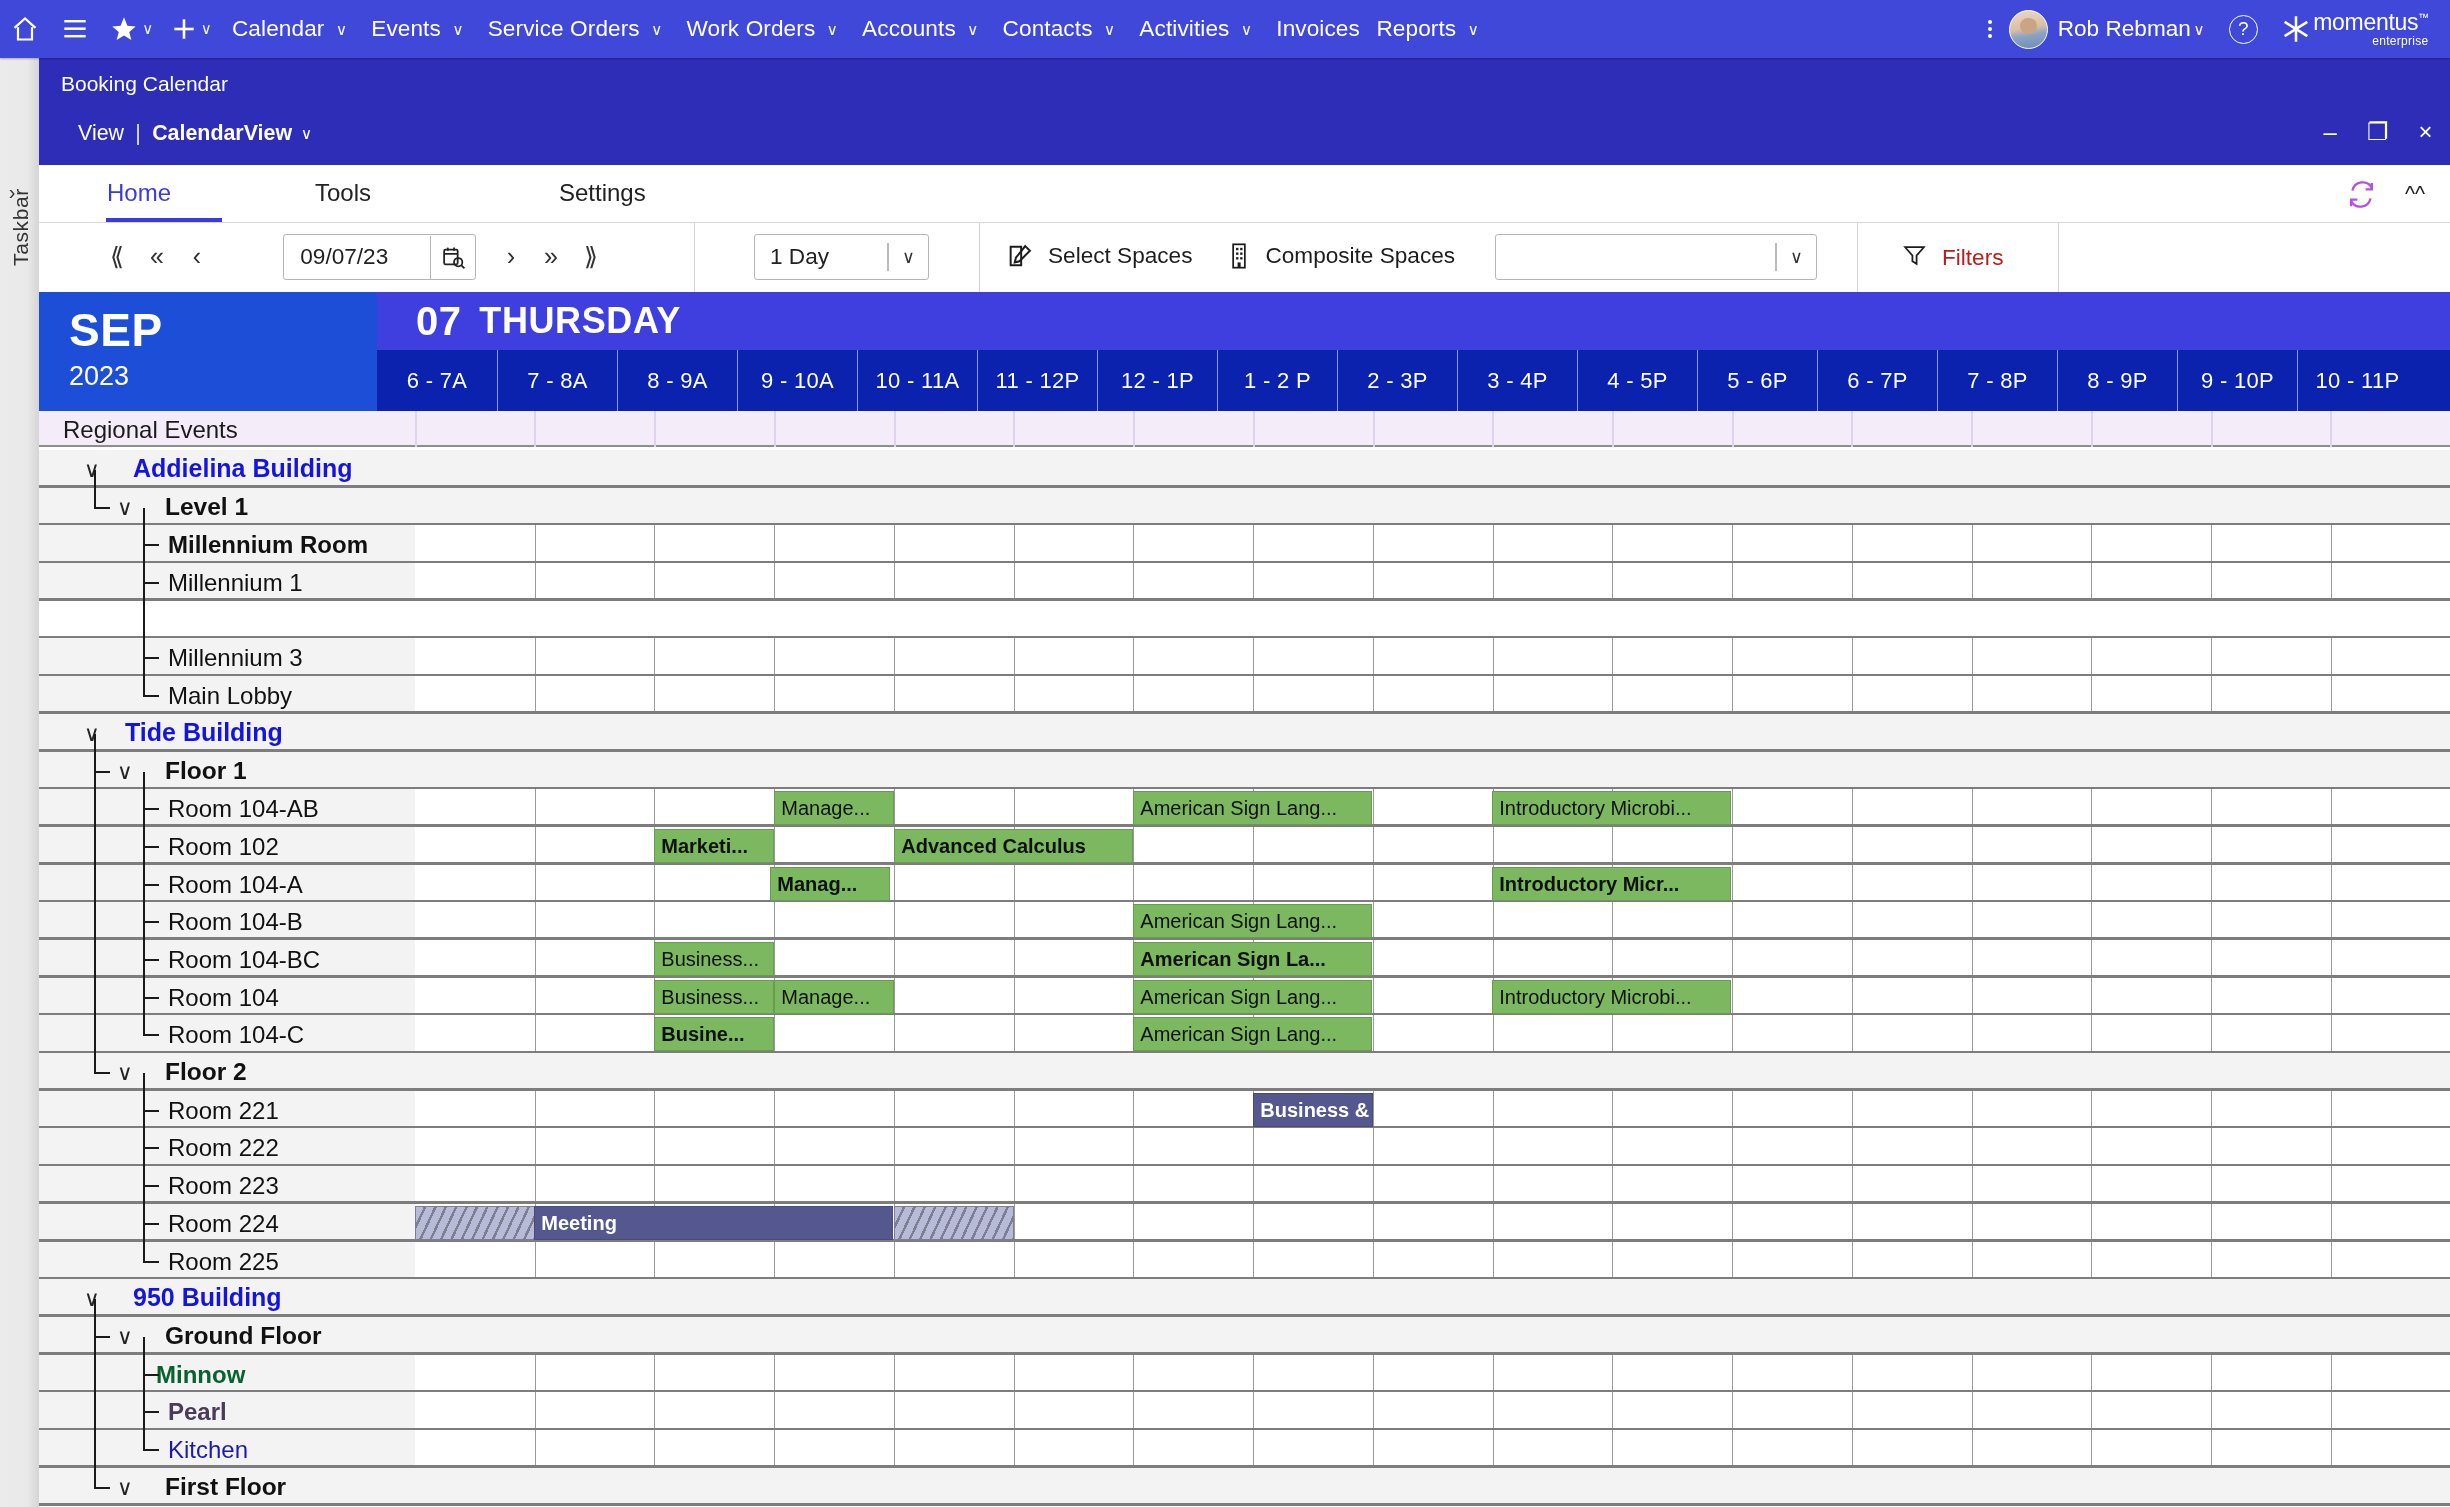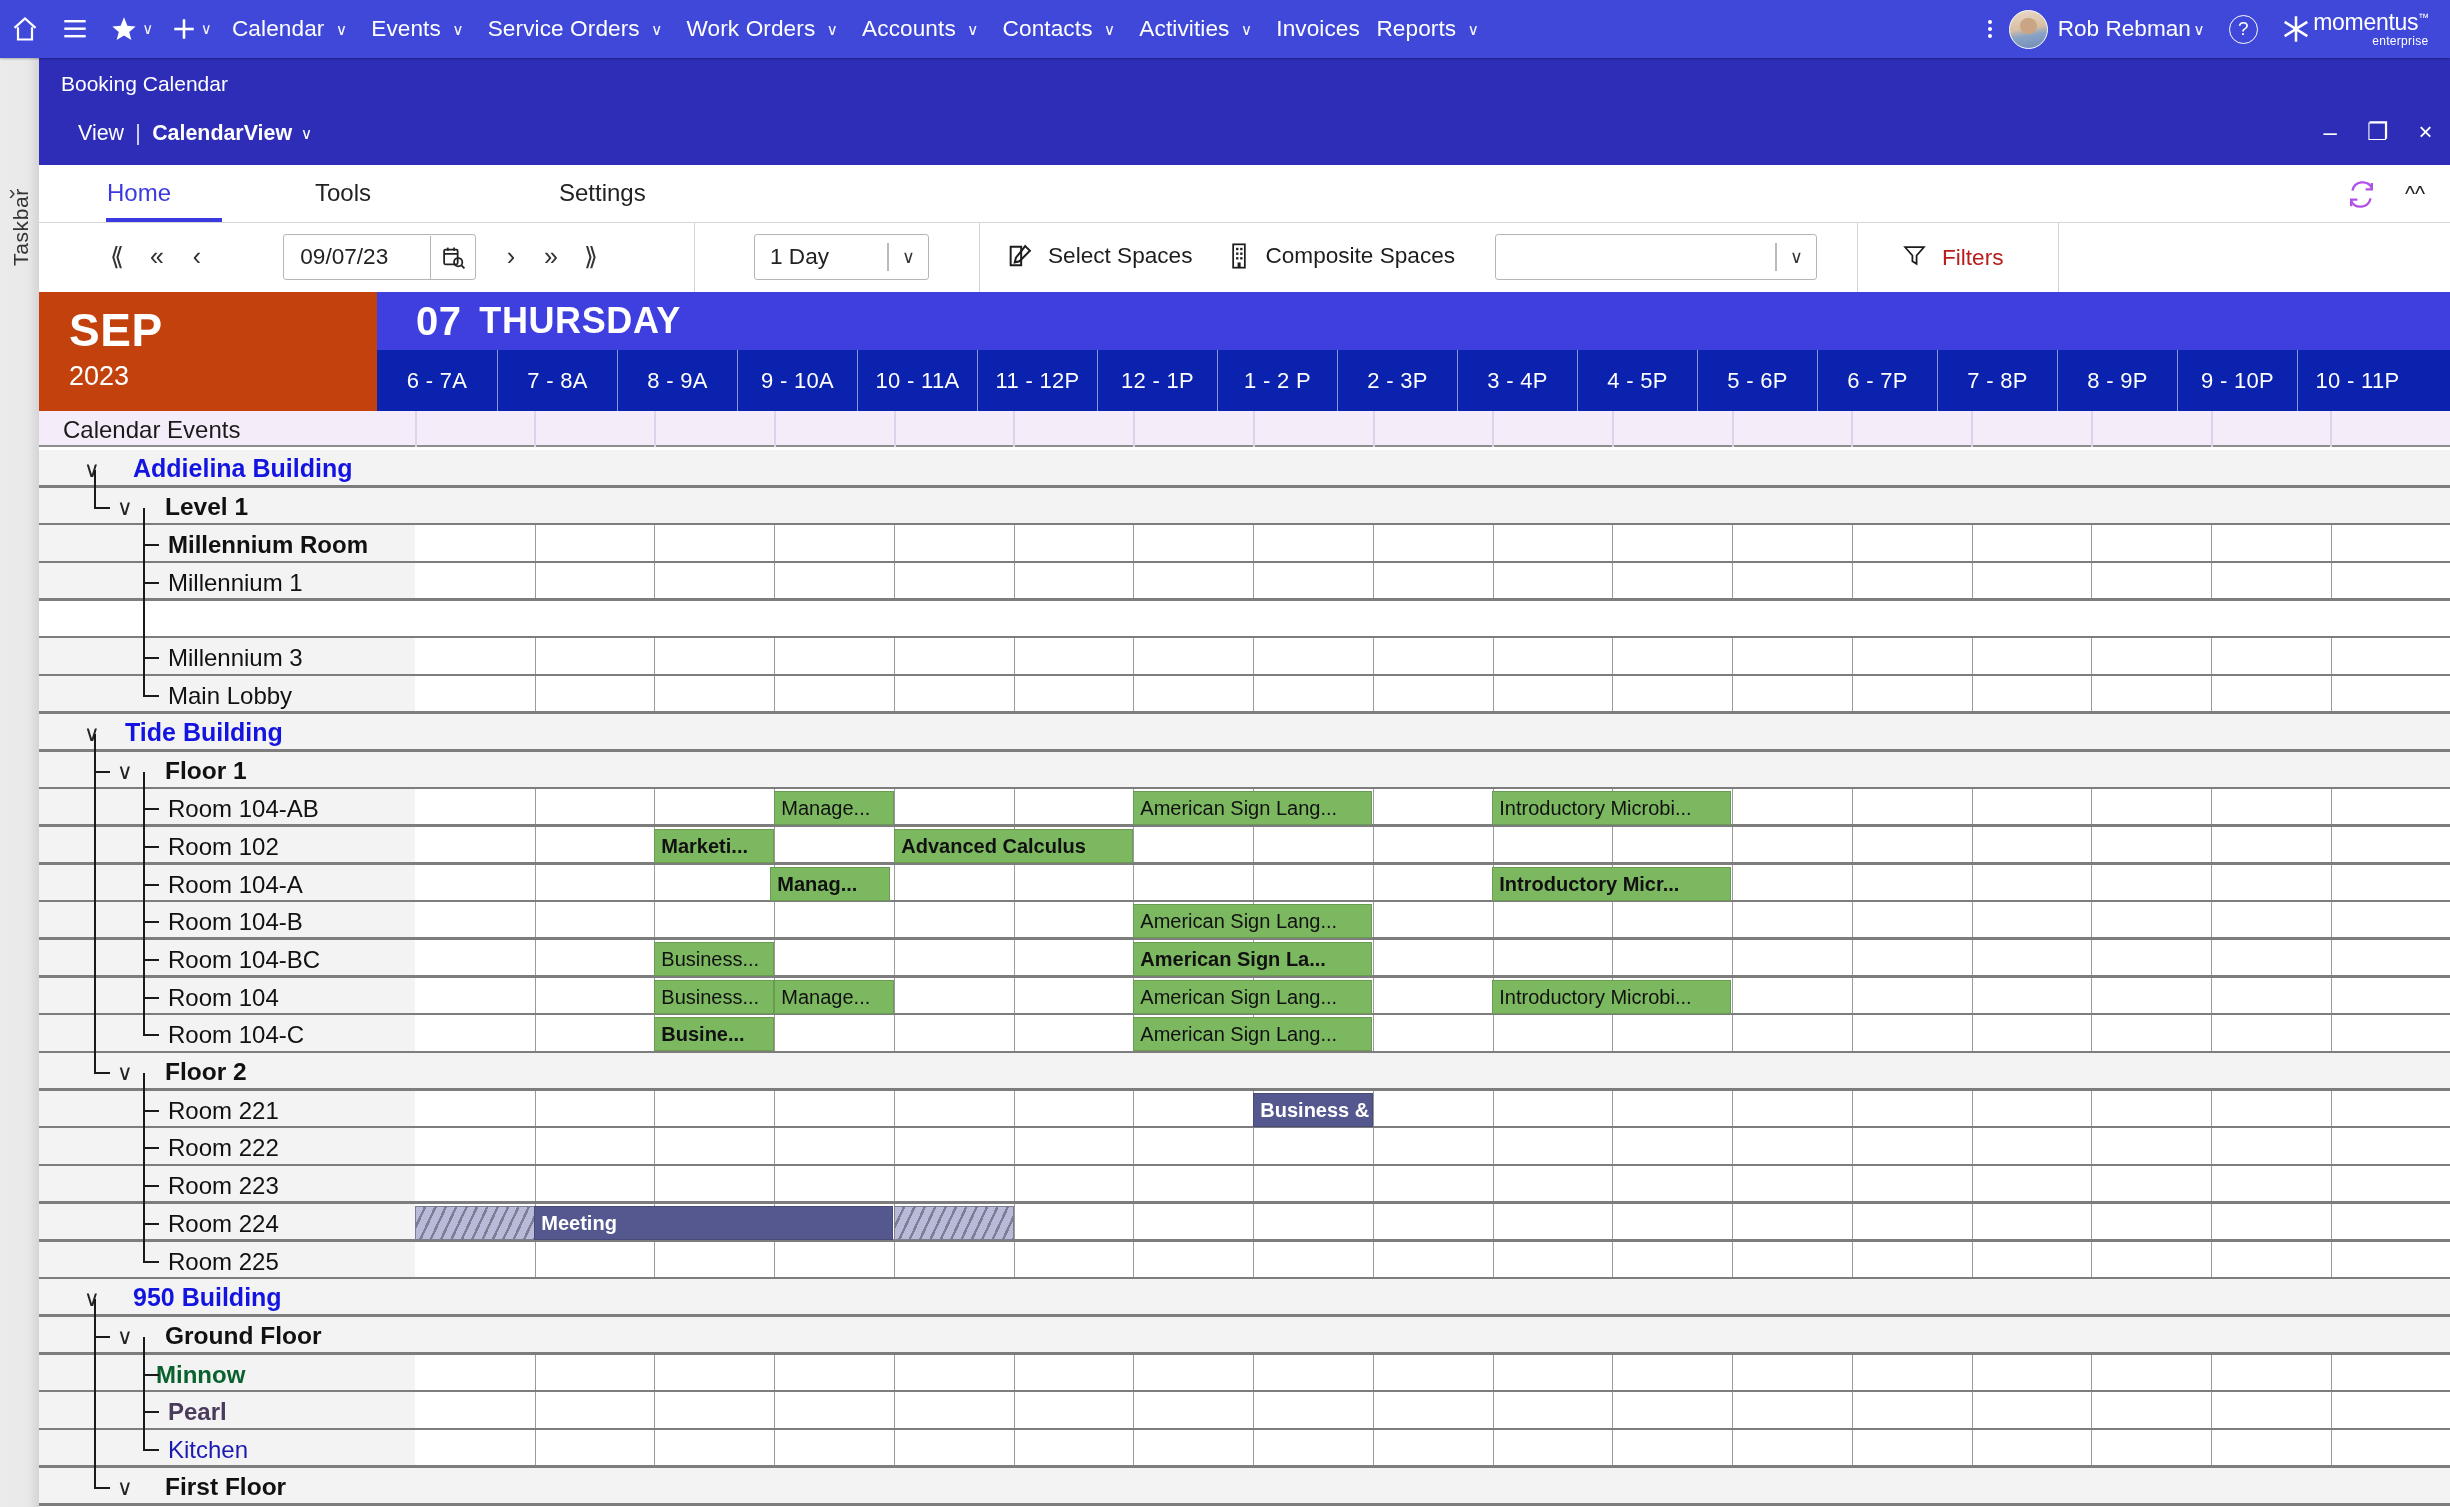--- a/index.html
+++ b/index.html
@@ -107,21 +107,21 @@
   .tbbtn .bic { margin-right:14px; display:flex; align-items:center; }
 
   #filtersbtn { position:absolute; left:1863px; top:19px; display:flex; align-items:center; font-size:22.6px; color:#b91c1c;}
   #filtersbtn .bic { margin-right:15px; }
 
   
   #cal { position:absolute; left:0; top:234px; width:2411px; height:1216px; overflow:hidden; }
 
   #monthcell {
     position:absolute; left:0; top:0; width:338px; height:119px;
-    background:#c2410c; color:#fff;
+    background:#1d4ed8; color:#fff;
   }
   #monthcell .m { position:absolute; left:30px; top:11.3px; font-size:46px; font-weight:bold; letter-spacing:0.6px; }
   #monthcell .y { position:absolute; left:30px; top:69px; font-size:27px; }
 
   #daybar {
     position:absolute; left:338px; top:0; width:2073px; height:58px;
     background:#3f3fe0; color:#fff; display:flex; align-items:center;
   }
   #daybar .dnum { font-size:40px; font-weight:bold; margin-left:39px; letter-spacing:0.6px; }
   #daybar .dname { font-size:36px; font-weight:bold; margin-left:17.6px; letter-spacing:0.6px; }
@@ -428,21 +428,21 @@
         <div class="hr" style="width: 120px;">4 - 5P</div>
         <div class="hr" style="width: 120px;">5 - 6P</div>
         <div class="hr" style="width: 120px;">6 - 7P</div>
         <div class="hr" style="width: 120px;">7 - 8P</div>
         <div class="hr" style="width: 120px;">8 - 9P</div>
         <div class="hr" style="width: 120px;">9 - 10P</div>
         <div class="hr" style="width: 120px;">10 - 11P</div>
       </div>
 
     <div id="regional">
-      <div class="rlbl">Calendar Events</div>
+      <div class="rlbl">Regional Events</div>
     <div class="rsep" style="left: 376px;"></div>
         <div class="rsep" style="left: 495px;"></div>
         <div class="rsep" style="left: 615px;"></div>
         <div class="rsep" style="left: 735px;"></div>
         <div class="rsep" style="left: 855px;"></div>
         <div class="rsep" style="left: 974px;"></div>
         <div class="rsep" style="left: 1094px;"></div>
         <div class="rsep" style="left: 1214px;"></div>
         <div class="rsep" style="left: 1334px;"></div>
         <div class="rsep" style="left: 1453px;"></div>

